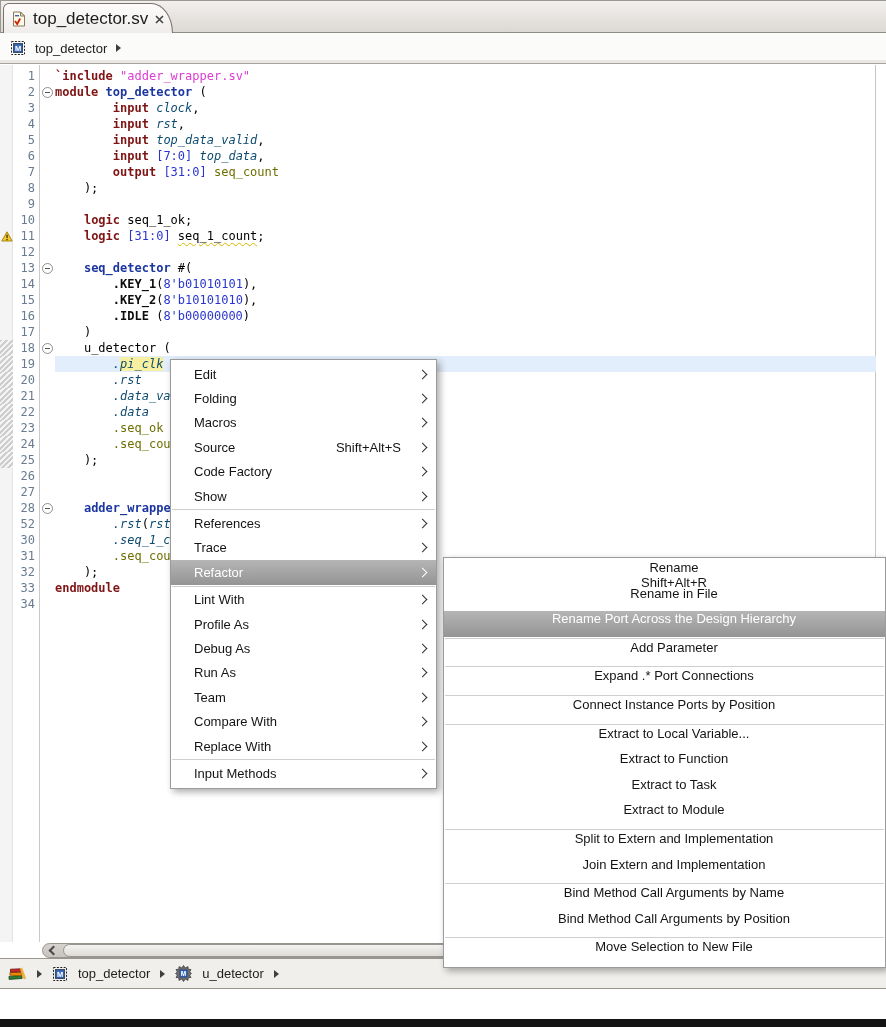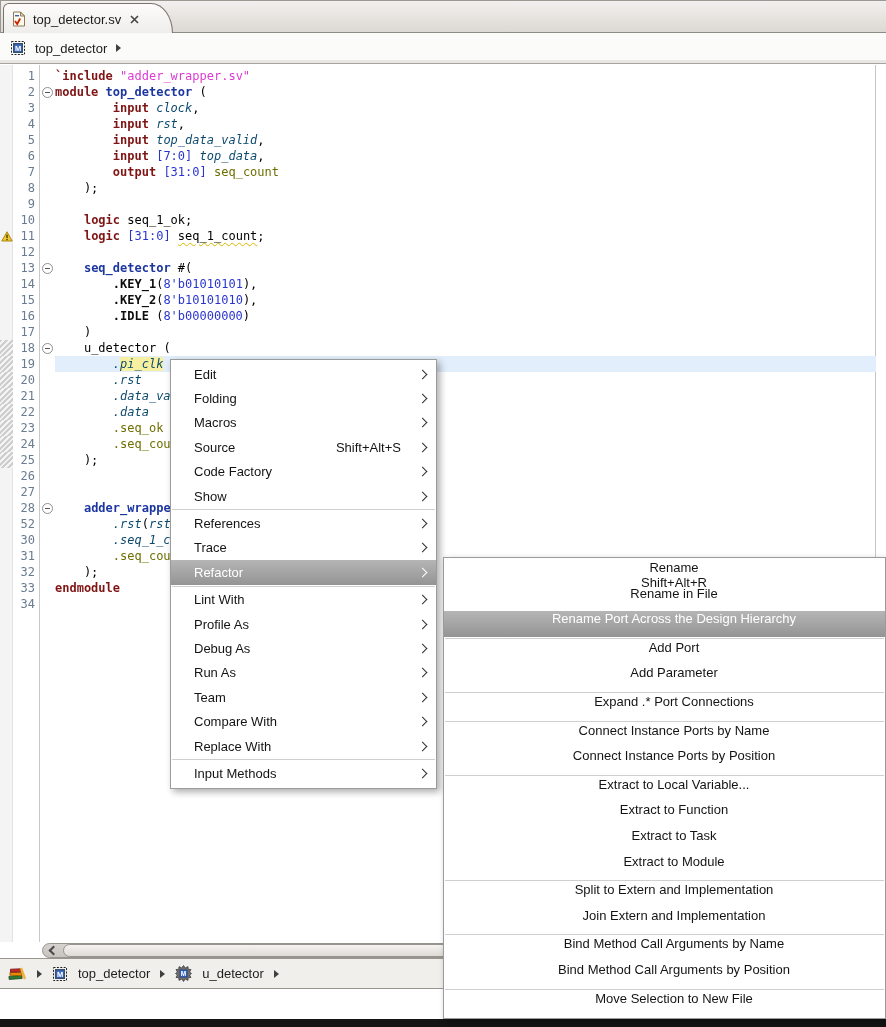--- a/index.html
+++ b/index.html
@@ -9,21 +9,21 @@
   
   .tabbar{position:absolute;left:0;top:0;width:886px;height:33px;
           background:linear-gradient(#f2f0ee,#dcd8d3);
           border-top:1px solid #9b9791;border-left:1px solid #9b9791;
           border-bottom:1px solid #8f8b85;box-sizing:border-box;}
   .tab{position:absolute;left:2px;top:2px;height:31px;width:170px;
        background:linear-gradient(#fdfcfb,#efedea);
        border:1px solid #77736d;border-bottom:none;
        border-radius:6px 22px 0 0 / 6px 30px 0 0;
        display:flex;align-items:center;padding:0 10px 0 8px;box-sizing:border-box;gap:7px;}
-  .tab .title{font-size:13px;color:#1c1c1c;white-space:nowrap;}
+  .tab .title{font-size:17px;color:#1c1c1c;white-space:nowrap;}
   .closebox{width:12px;height:12px;display:flex;align-items:center;justify-content:center;}
 
   
   .crumb{position:absolute;left:0;top:33px;width:886px;height:31px;background:#fbfbfa;
          border-bottom:1px solid #a7a39d;box-shadow:inset 0 -3px 0 #e9e7e3;
          display:flex;align-items:center;padding-left:10px;box-sizing:border-box;gap:9px;}
   .crumb .label{font-size:13px;color:#222;}
   .tri-right{width:0;height:0;border-left:5px solid #3f3f3f;border-top:4px solid transparent;
              border-bottom:4px solid transparent;display:inline-block;}
 
@@ -475,34 +475,28 @@
         <span class="accel">Shift+Alt+R</span>
       </div>
       <div class="mi">
         <span class="lbl">Rename in File</span>
       </div>
       <div class="mi hl">
         <span class="lbl">Rename Port Across the Design Hierarchy</span>
       </div>
       <div class="sep"></div>
       <div class="mi">
-        <span class="lbl">Add Port</span>
-      </div>
-      <div class="mi">
         <span class="lbl">Add Parameter</span>
       </div>
       <div class="sep"></div>
       <div class="mi">
         <span class="lbl">Expand .* Port Connections</span>
       </div>
       <div class="sep"></div>
       <div class="mi">
-        <span class="lbl">Connect Instance Ports by Name</span>
-      </div>
-      <div class="mi">
         <span class="lbl">Connect Instance Ports by Position</span>
       </div>
       <div class="sep"></div>
       <div class="mi">
         <span class="lbl">Extract to Local Variable...</span>
       </div>
       <div class="mi">
         <span class="lbl">Extract to Function</span>
       </div>
       <div class="mi">

